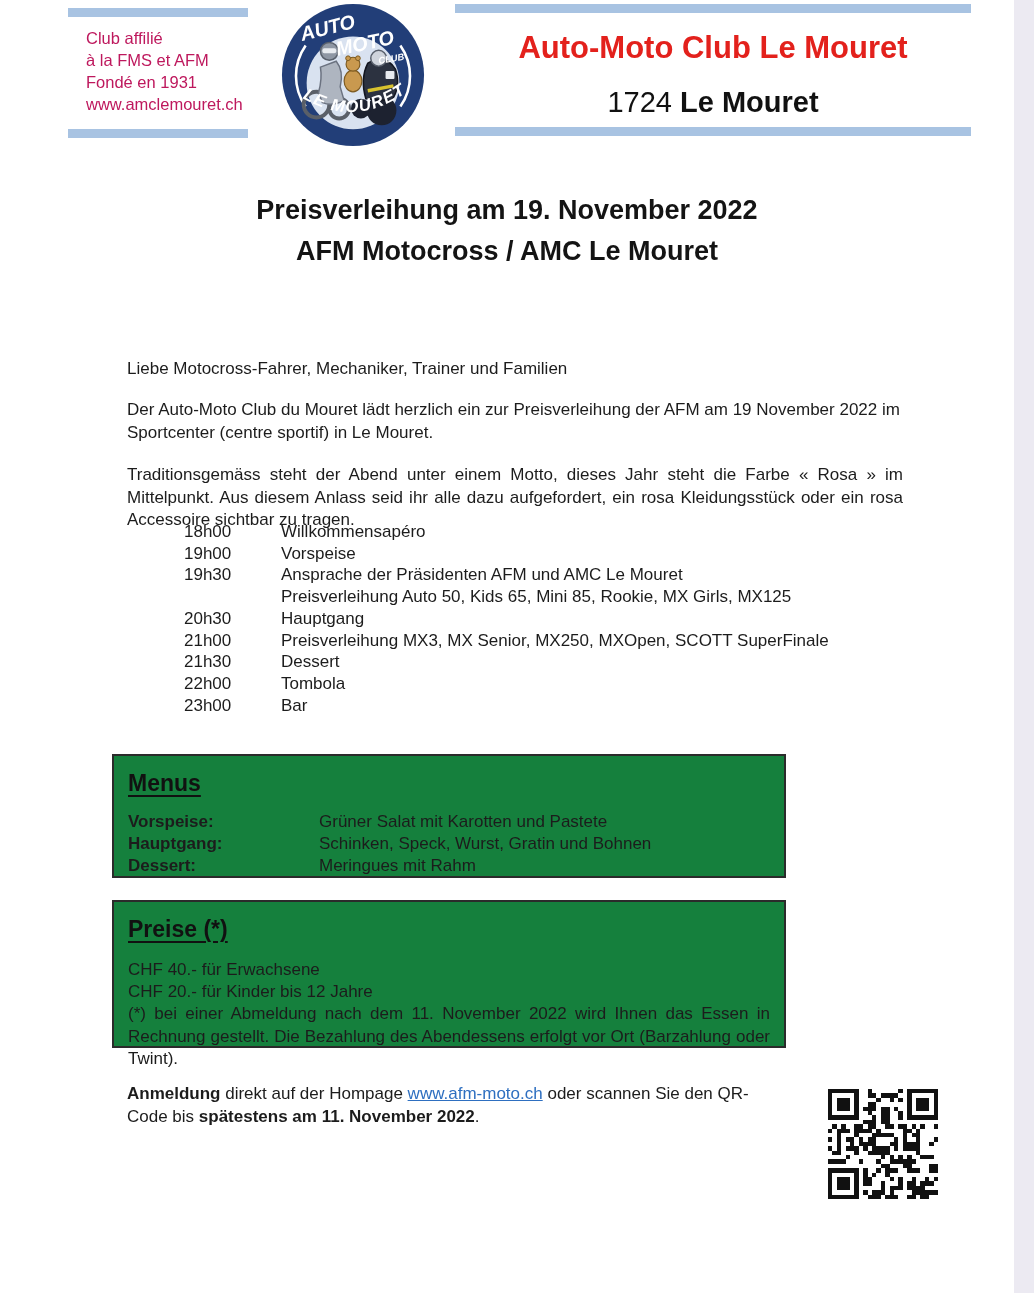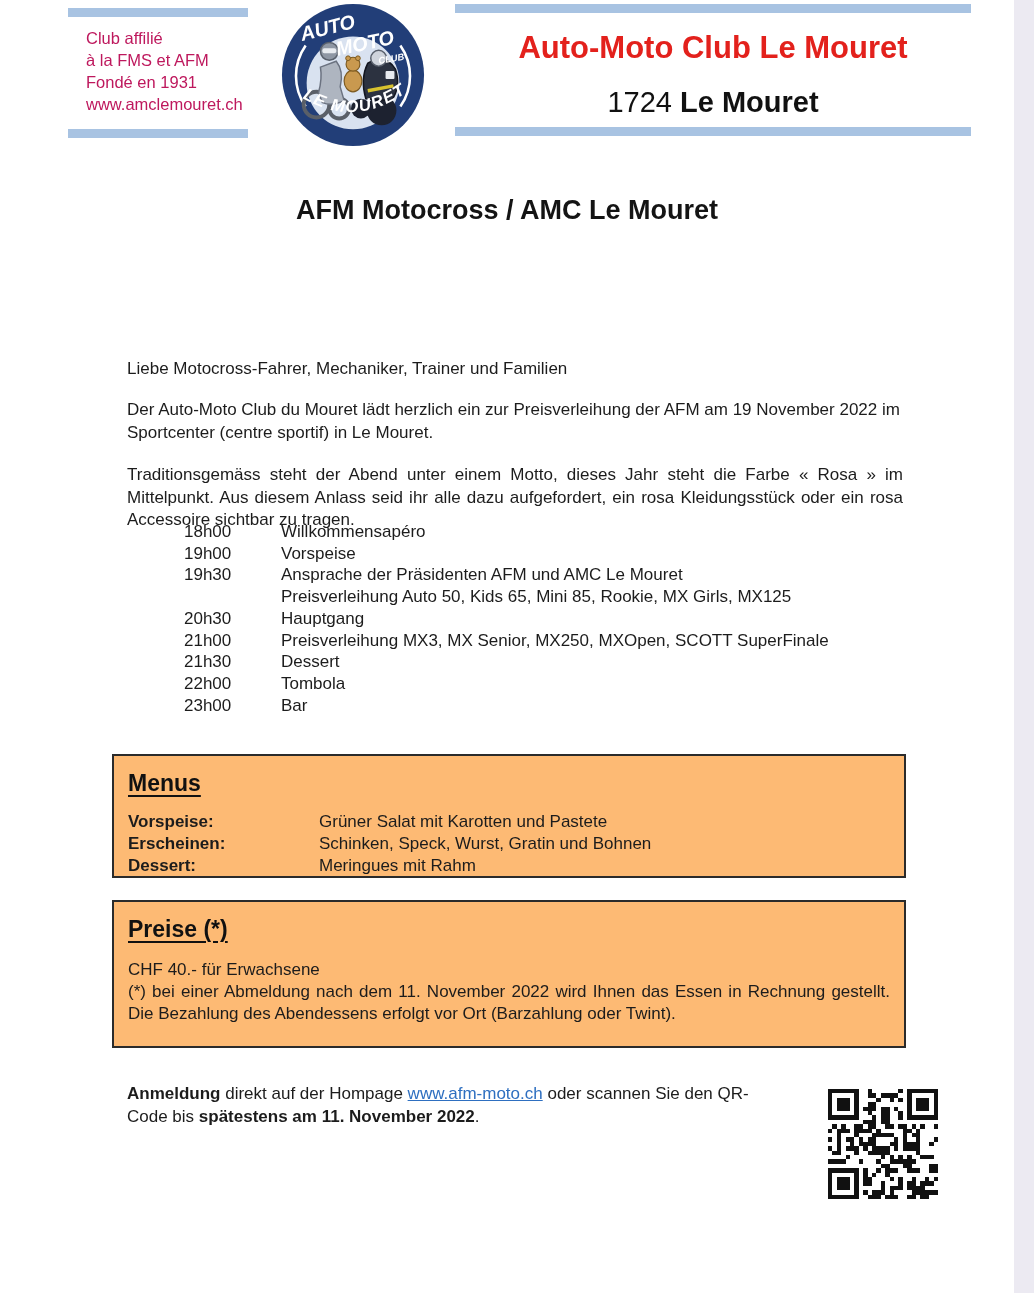--- a/index.html
+++ b/index.html
@@ -30,21 +30,21 @@
 
   .para { position:absolute; font-size:17px; line-height:22.5px; color:#1c1c1c;margin-top:34px; }
   #p1 { left:127px; top:324px; width:785px; }
   #p2 { left:127px; top:365px; width:785px; }
   #p3 { left:127px; top:430px; width:776px; text-align:justify; }
 
   .schedule { position:absolute; left:184px; top:521px; width:730px; font-size:17px; }
   .sched-row { line-height:21.7px; white-space:nowrap; }
   .sched-time { display:inline-block; width:97px; }
 
-  .box { position:absolute; left:112px; width:794px; border:2px solid #2b2b2b; background:#fdba74; }
+  .box { position:absolute; left:112px; width:674px; border:2px solid #2b2b2b; background:#15803d; }
   #menus-box  { top:754px; height:124px; }
   #prices-box { top:900px; height:148px; }
   .box-heading { margin:14px 0 0 14px; font-size:23px; font-weight:bold; color:#111;
                  text-decoration:underline; text-underline-offset:4px; text-decoration-thickness:2px;
                  display:inline-block; }
   .menu-rows { margin:14px 0 0 14px; font-size:17px; line-height:21.8px; }
   .menu-label { display:inline-block; width:191px; font-weight:bold; }
   .price-lines { margin:16px 14px 0 14px; font-size:17px; line-height:22.2px; }
   .price-note { text-align:justify; }
 
@@ -109,20 +109,21 @@
       <text font-family="Liberation Sans, sans-serif" font-size="17" font-weight="bold" font-style="italic" fill="#ffffff" letter-spacing="1.5">
         <textPath href="#lm-arc" startOffset="4">LE MOURET</textPath>
       </text>
     </svg>
   </div>
 
   <div class="hdr-title">Auto-Moto Club Le Mouret</div>
   <div class="hdr-sub"><span>1724 </span><span class="b">Le Mouret</span></div>
 
   <div class="main-title">
+    <div>Preisverleihung am 19. November 2022</div>
     <div>AFM Motocross / AMC Le Mouret</div>
   </div>
 
   <p class="para" id="p1">Liebe Motocross-Fahrer, Mechaniker, Trainer und Familien</p>
   <p class="para" id="p2">Der Auto-Moto Club du Mouret lädt herzlich ein zur Preisverleihung der AFM am 19 November 2022 im Sportcenter (centre sportif) in Le Mouret.</p>
   <p class="para" id="p3">Traditionsgemäss steht der Abend unter einem Motto, dieses Jahr steht die Farbe « Rosa » im Mittelpunkt. Aus diesem Anlass seid ihr alle dazu aufgefordert, ein rosa Kleidungsstück oder ein rosa Accessoire sichtbar zu tragen.</p>
 
   <div class="schedule">
     <div class="sched-row"><span class="sched-time">18h00</span><span class="sched-event">Willkommensapéro</span></div>
     <div class="sched-row"><span class="sched-time">19h00</span><span class="sched-event">Vorspeise</span></div>
@@ -132,29 +133,30 @@
     <div class="sched-row"><span class="sched-time">21h00</span><span class="sched-event">Preisverleihung MX3, MX Senior, MX250, MXOpen, SCOTT SuperFinale</span></div>
     <div class="sched-row"><span class="sched-time">21h30</span><span class="sched-event">Dessert</span></div>
     <div class="sched-row"><span class="sched-time">22h00</span><span class="sched-event">Tombola</span></div>
     <div class="sched-row"><span class="sched-time">23h00</span><span class="sched-event">Bar</span></div>
   </div>
 
   <div class="box" id="menus-box">
     <div class="box-heading">Menus</div>
     <div class="menu-rows">
       <div><span class="menu-label">Vorspeise:</span><span>Grüner Salat mit Karotten und Pastete</span></div>
-      <div><span class="menu-label">Erscheinen:</span><span>Schinken, Speck, Wurst, Gratin und Bohnen</span></div>
+      <div><span class="menu-label">Hauptgang:</span><span>Schinken, Speck, Wurst, Gratin und Bohnen</span></div>
       <div><span class="menu-label">Dessert:</span><span>Meringues mit Rahm</span></div>
     </div>
   </div>
 
   <div class="box" id="prices-box">
     <div class="box-heading">Preise (*)</div>
     <div class="price-lines">
       <div>CHF 40.- für Erwachsene</div>
+      <div>CHF 20.- für Kinder bis 12 Jahre</div>
       <div class="price-note">(*) bei einer Abmeldung nach dem 11. November 2022 wird Ihnen das Essen in Rechnung gestellt. Die Bezahlung des Abendessens erfolgt vor Ort (Barzahlung oder Twint).</div>
     </div>
   </div>
 
   <p class="registration"><span class="b">Anmeldung</span><span> direkt auf der Hompage </span><a class="link">www.afm-moto.ch</a><span> oder scannen Sie den QR-Code bis </span><span class="b">spätestens am 11. November 2022</span><span>.</span></p>
 
   <div class="qr"><svg viewBox="0 0 25 25" width="100%" height="100%" shape-rendering="crispEdges" fill="#111">
         <rect x="9" y="0" width="1" height="1"></rect>
         <rect x="16" y="0" width="1" height="1"></rect>
         <rect x="9" y="1" width="1" height="1"></rect>

